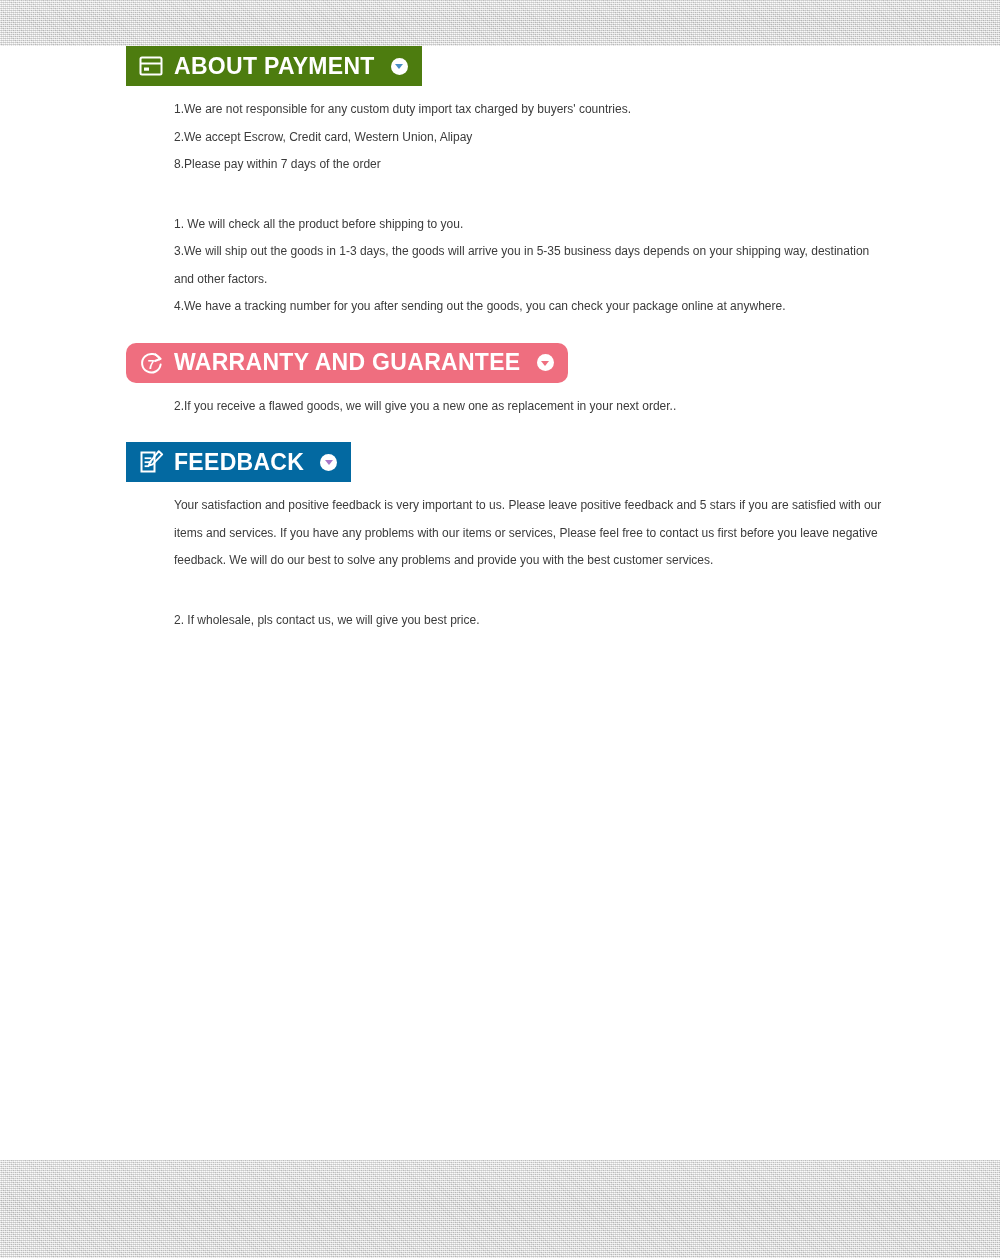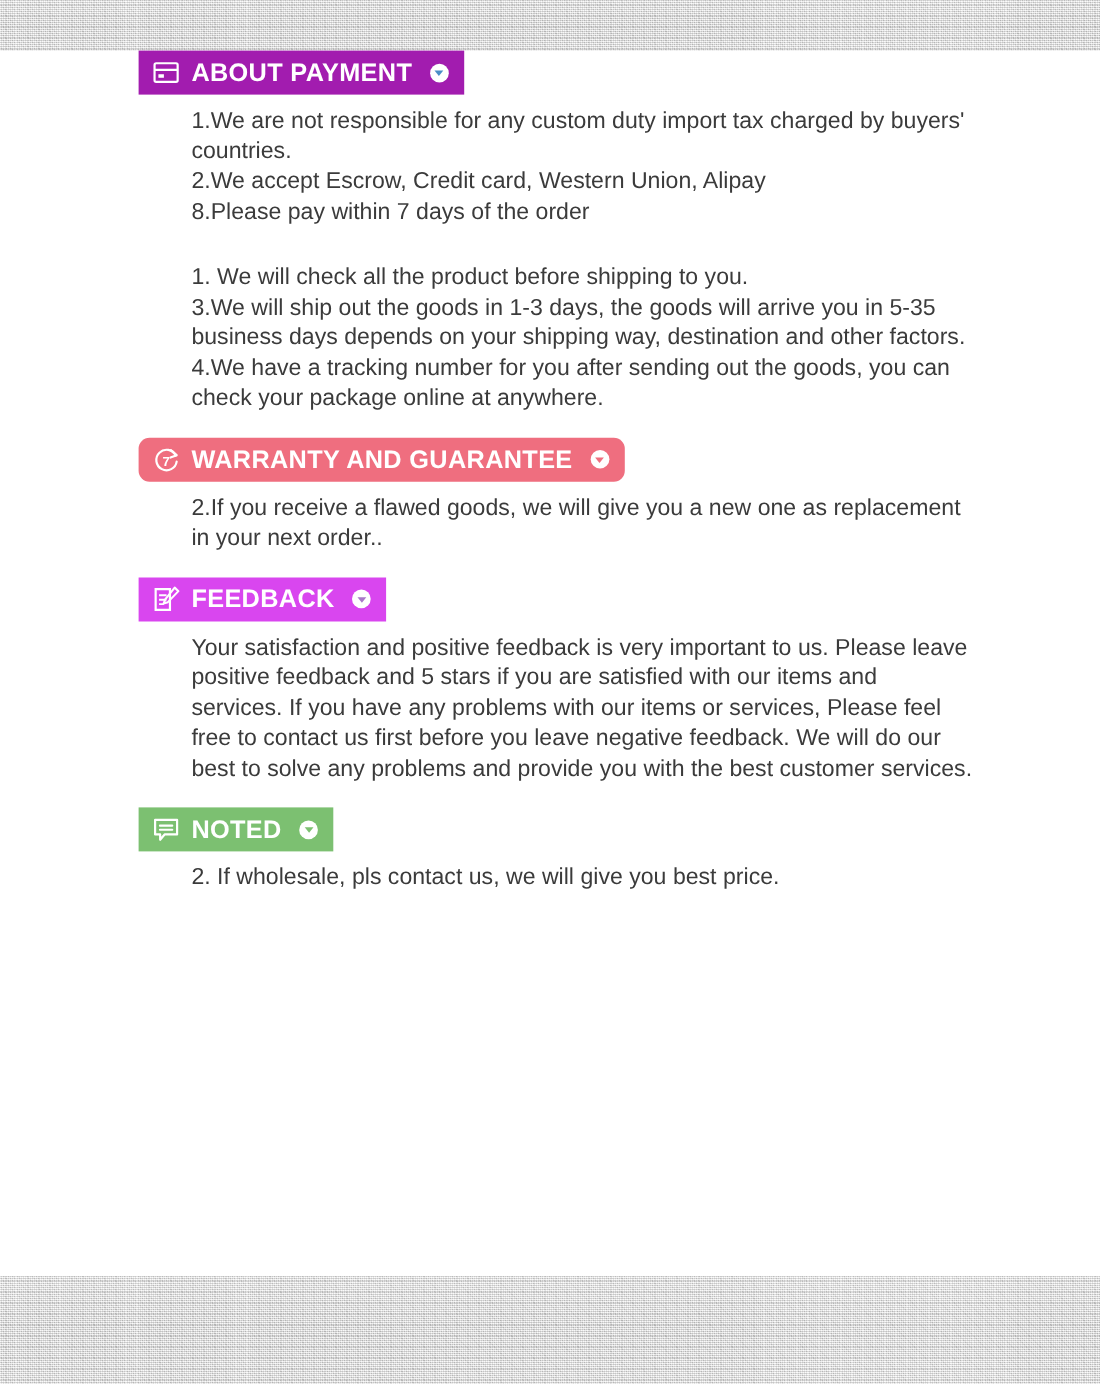--- a/index.html
+++ b/index.html
@@ -79,40 +79,40 @@
     margin-top:1px;
   }
 
   
   .body-text {
     margin:0;
     padding:10px 0 0 0;
     width:710px;
     margin-left:174px;
     color:#3b3b3b;
-    font-size:21px;
+    font-size:12px;
     line-height:27.5px;
     font-family:"Liberation Sans", sans-serif;
   }
   .body-text p { margin:0; }
 
   
   .sec-gap { height:22px; }
 
   
 </style>
 </head>
 <body>
 
 <div class="band band-top"></div>
 <div class="band band-bottom"></div>
 
 <div class="page">
   <div class="content" id="sections-root">
-      <div class="section"><div class="hdr" style="background: #a21caf; color: rgb(255, 255, 255);">
+      <div class="section"><div class="hdr" style="background: #4d7c0f; color: rgb(255, 255, 255);">
           <span class="hdr-icon">
             <svg viewBox="0 0 26 26">
               <use href="#ic-credit-card-icon"></use>
             </svg>
           </span>
           <span class="hdr-title">ABOUT PAYMENT</span>
           <span class="hdr-caret" style="color: rgb(74, 142, 199);">
             <i></i>
           </span>
         </div><div class="body-text">
@@ -131,44 +131,34 @@
               <use href="#ic-seven-day-return-icon"></use>
             </svg>
           </span>
           <span class="hdr-title">WARRANTY AND GUARANTEE</span>
           <span class="hdr-caret" style="color: rgb(239, 110, 127);">
             <i></i>
           </span>
         </div><div class="body-text">
           <p>2.If you receive a flawed goods, we will give you a new one as replacement in your next order..</p>
         </div><div class="sec-gap"></div></div>
-      <div class="section"><div class="hdr" style="background: #d946ef; color: rgb(255, 255, 255);">
+      <div class="section"><div class="hdr" style="background: #0369a1; color: rgb(255, 255, 255);">
           <span class="hdr-icon">
             <svg viewBox="0 0 26 26">
               <use href="#ic-edit-note-icon"></use>
             </svg>
           </span>
           <span class="hdr-title">FEEDBACK</span>
           <span class="hdr-caret" style="color: rgb(168, 120, 200);">
             <i></i>
           </span>
         </div><div class="body-text">
           <p>Your satisfaction and positive feedback is very important to us. Please leave positive feedback and 5 stars if you are satisfied with our items and services. If you have any problems with our items or services, Please feel free to contact us first before you leave negative feedback. We will do our best to solve any problems and provide you with the best customer services.</p>
         </div><div class="sec-gap"></div></div>
-      <div class="section"><div class="hdr" style="background: rgb(124, 192, 113); color: rgb(255, 255, 255);">
-          <span class="hdr-icon">
-            <svg viewBox="0 0 26 26">
-              <use href="#ic-chat-bubble-icon"></use>
-            </svg>
-          </span>
-          <span class="hdr-title">NOTED</span>
-          <span class="hdr-caret" style="color: rgb(124, 192, 113);">
-            <i></i>
-          </span>
-        </div><div class="body-text">
+      <div class="section"><div class="body-text">
           <p>2. If wholesale, pls contact us, we will give you best price.</p>
         </div><div class="sec-gap"></div></div>
     </div>
 </div>
 
 <svg width="0" height="0" style="position:absolute" aria-hidden="true">
   <defs>
     <g id="ic-credit-card-icon">
       <rect x="2.5" y="4.5" width="21" height="17" rx="1.5" fill="none" stroke="#fff" stroke-width="2"></rect>
       <line x1="2.5" y1="10.5" x2="23.5" y2="10.5" stroke="#fff" stroke-width="2"></line>

